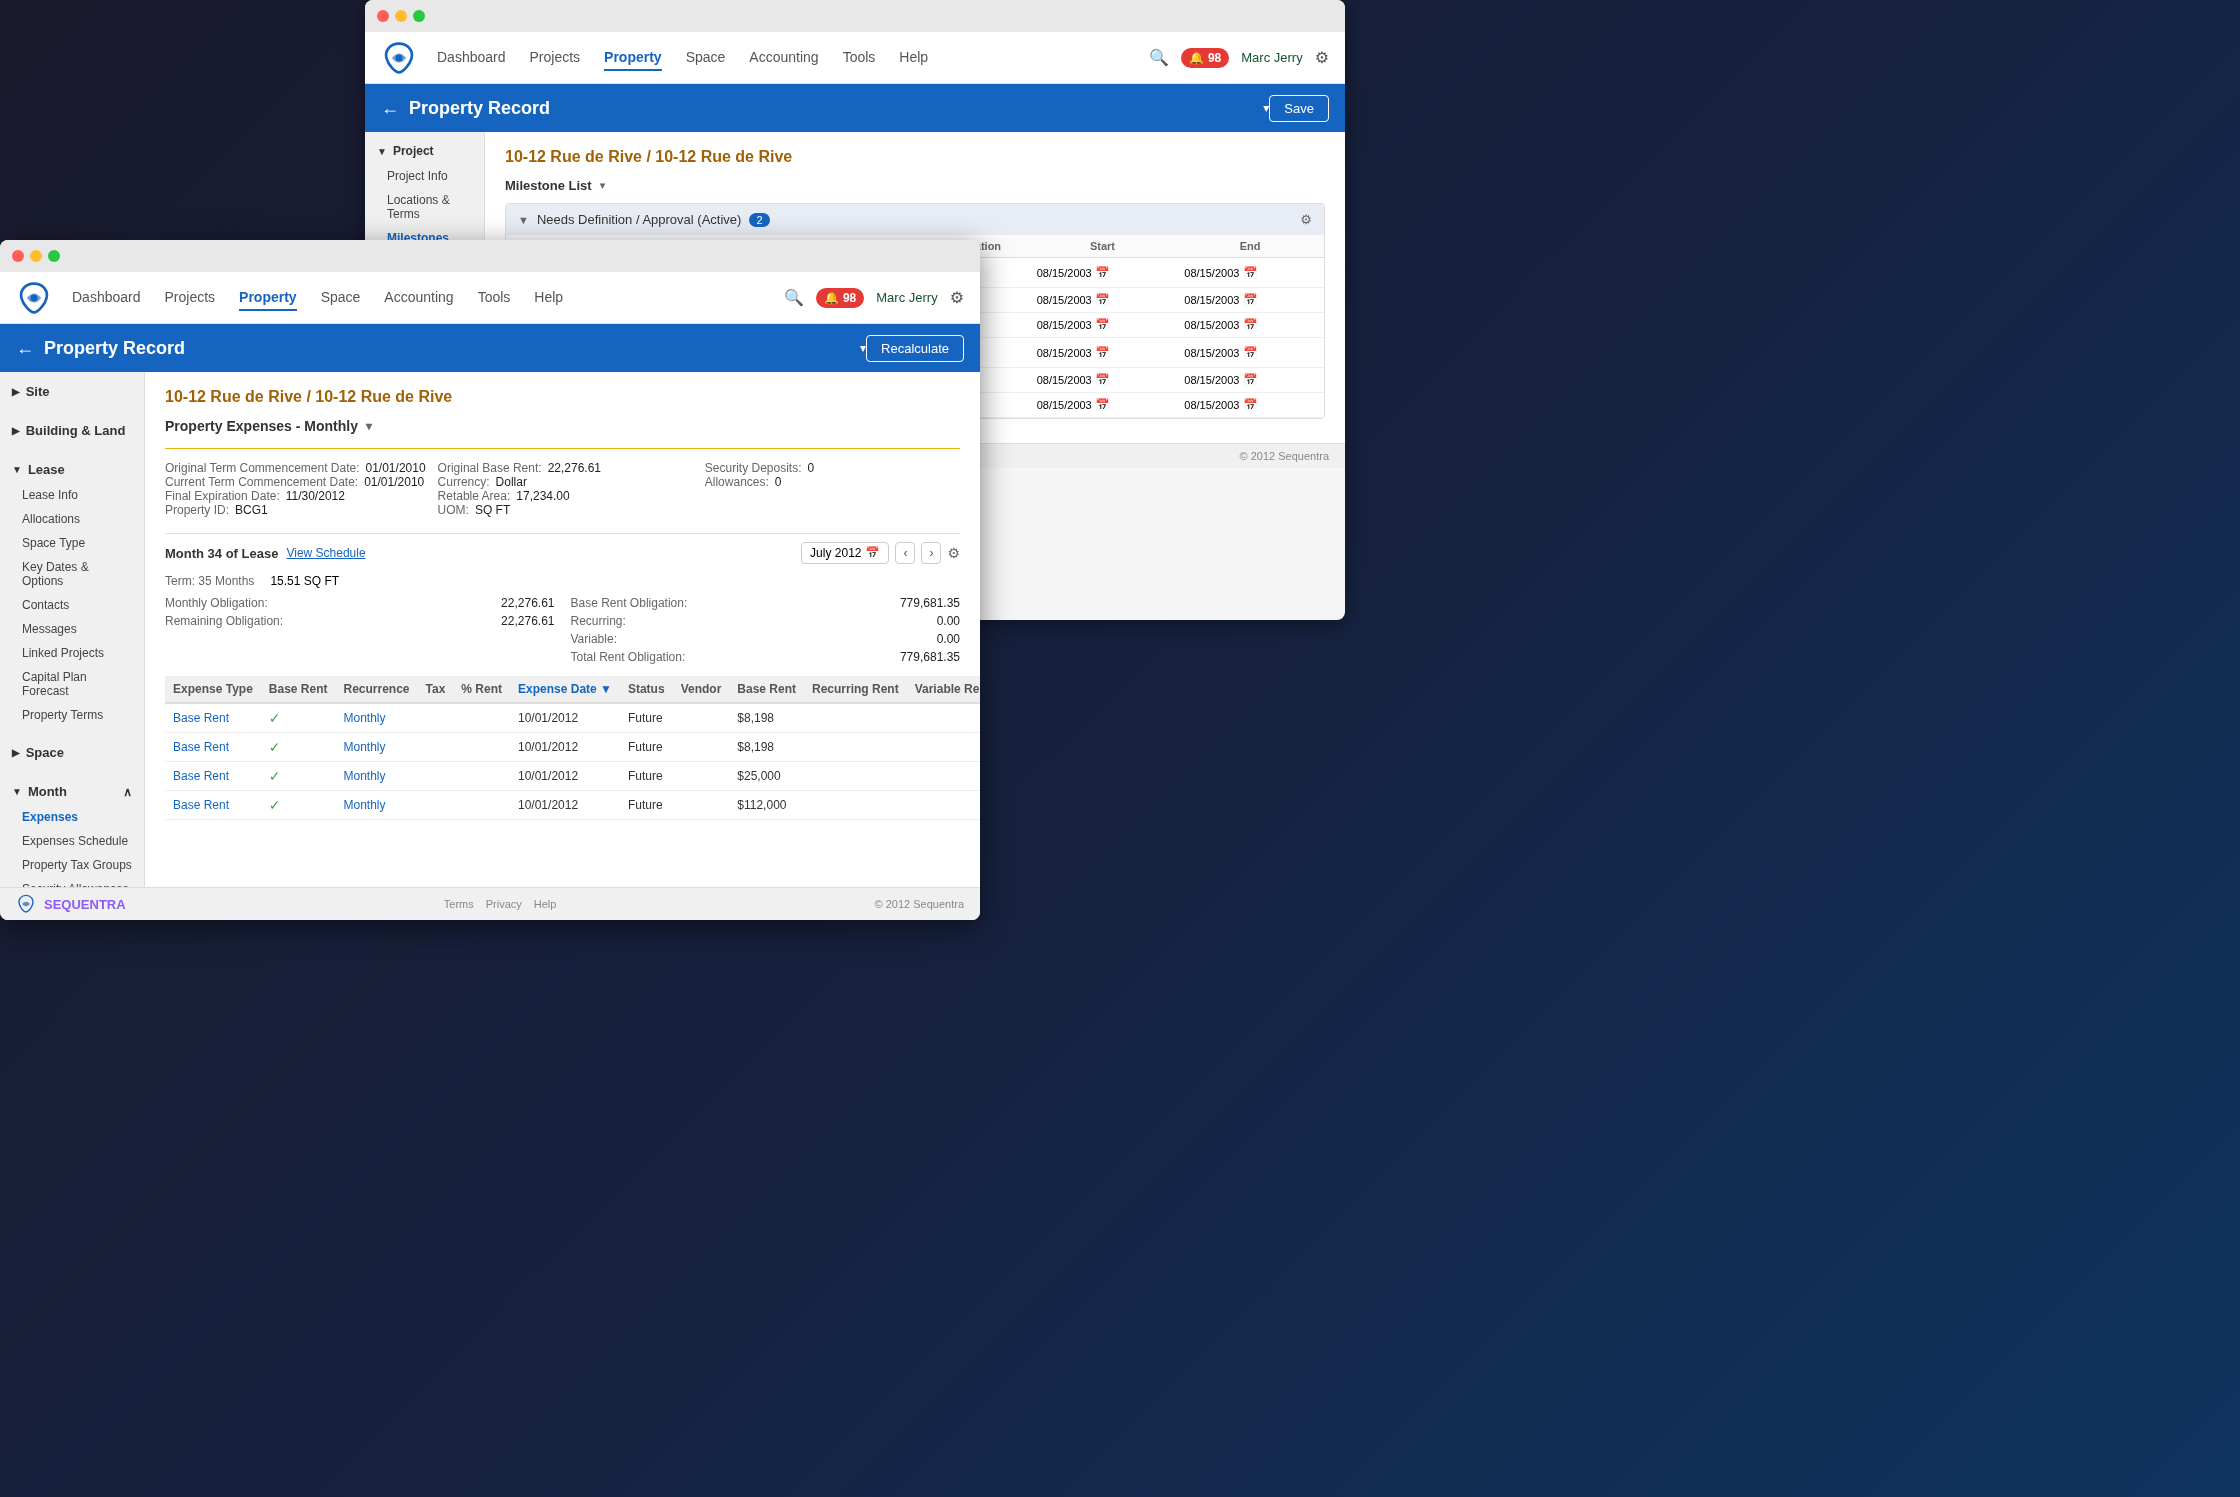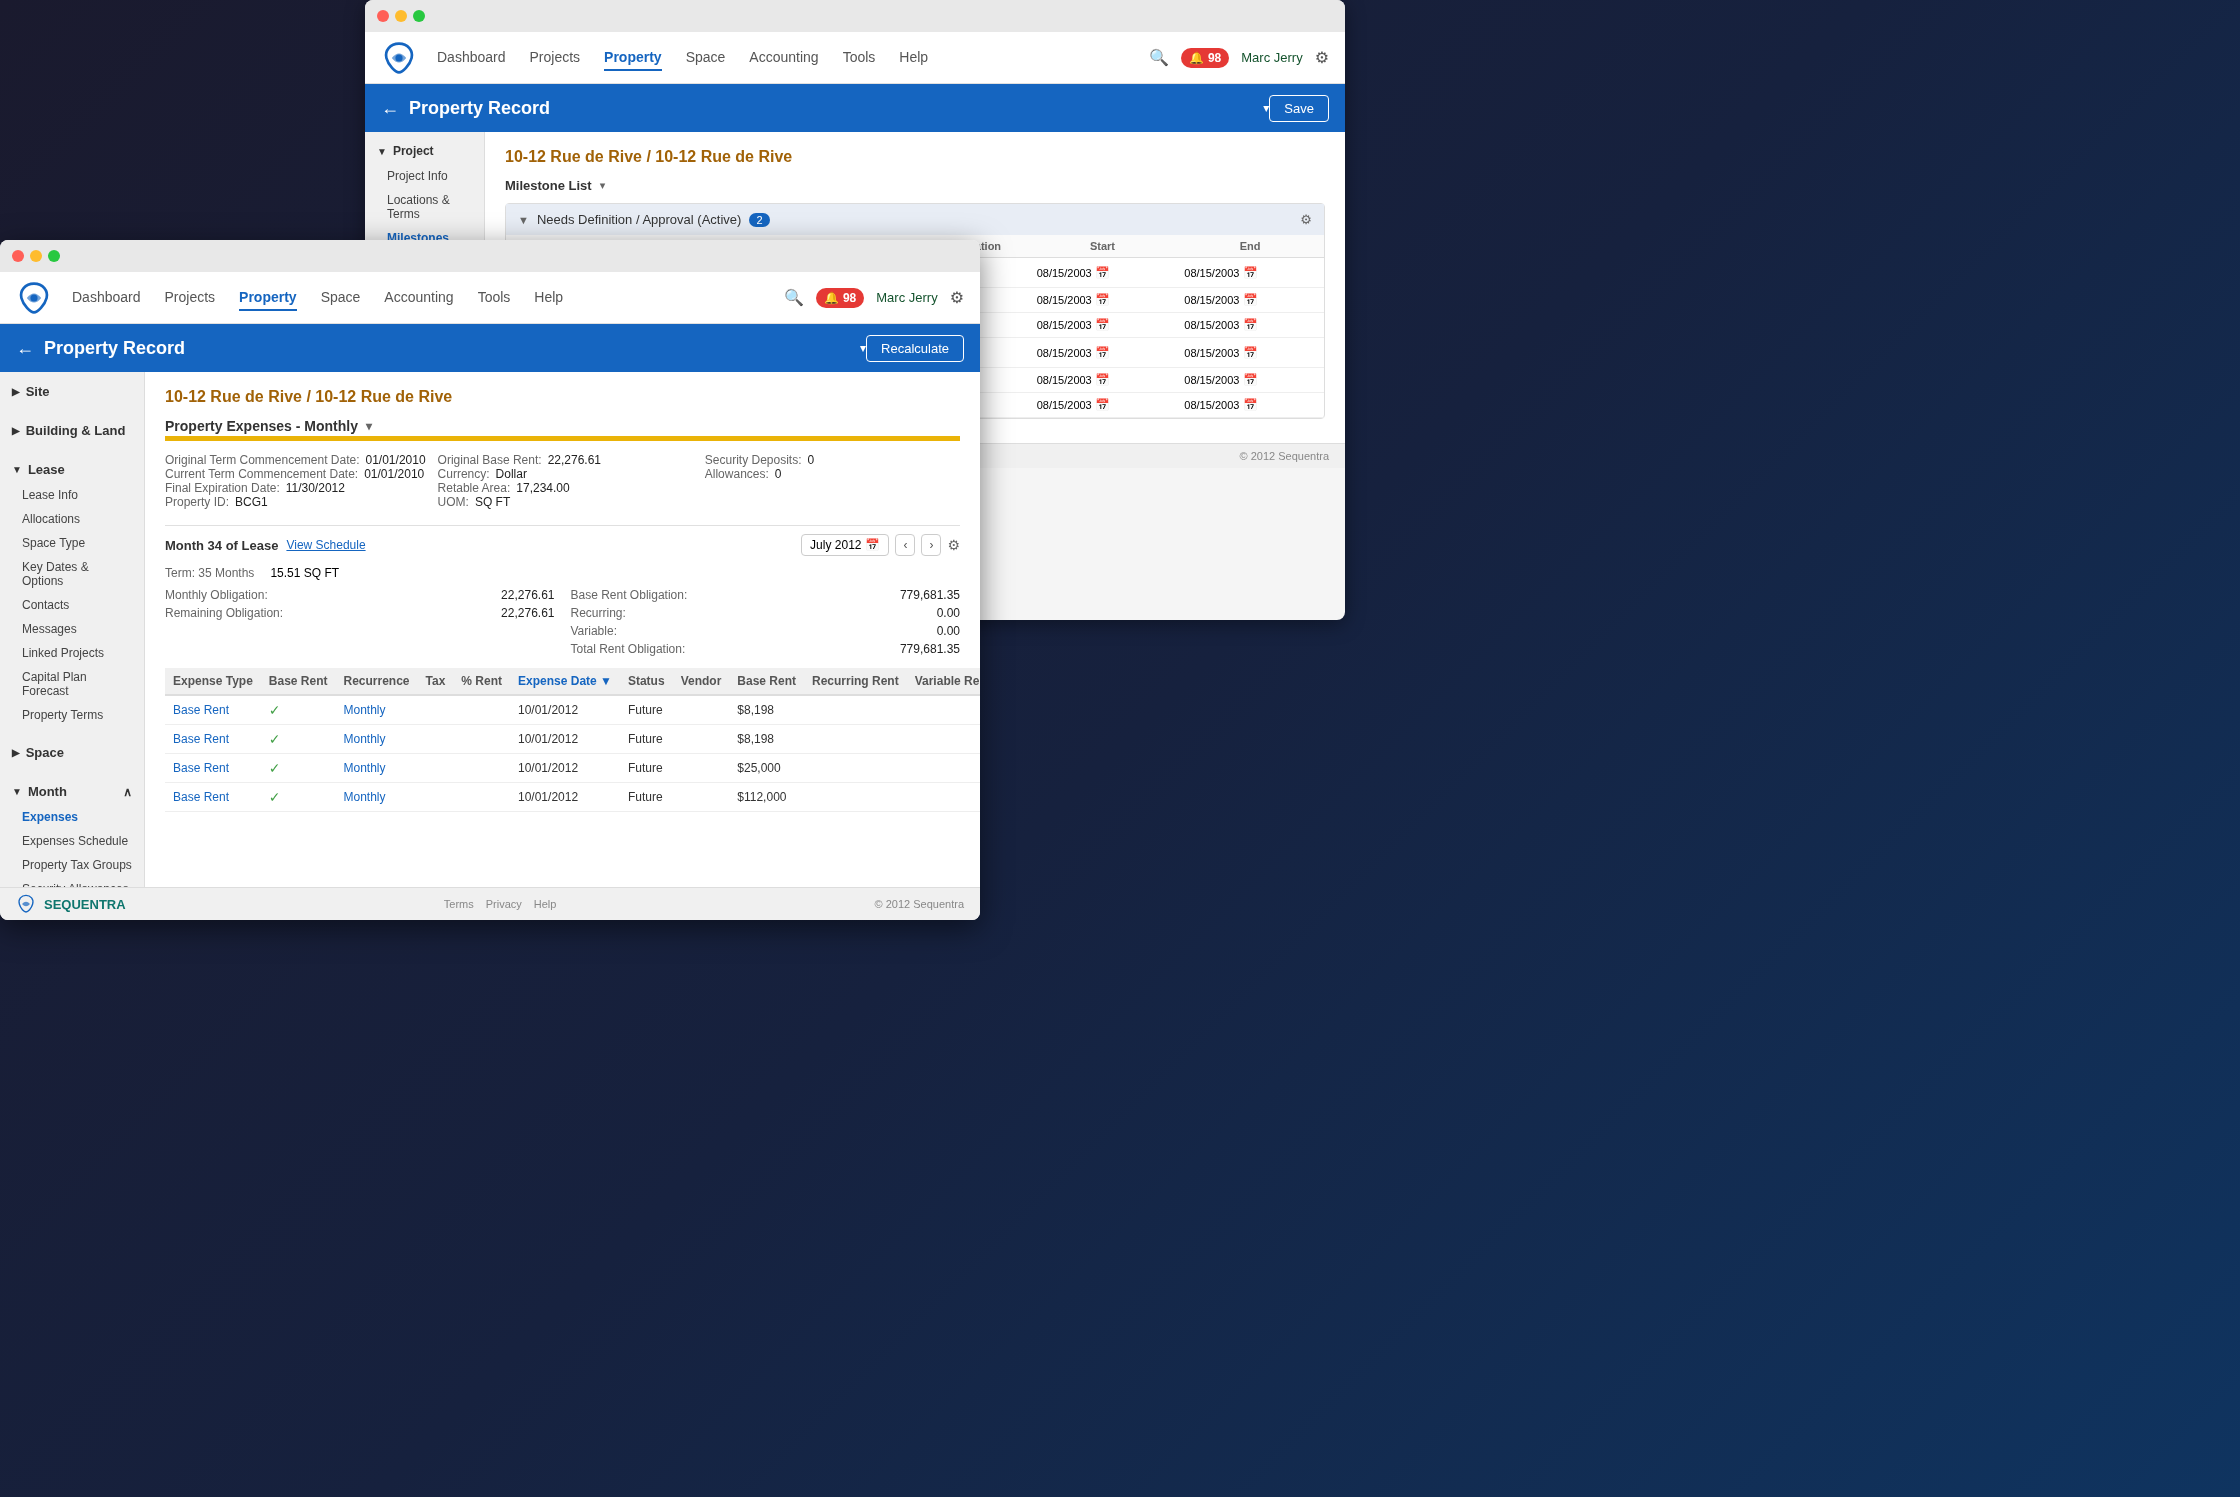--- a/index.html
+++ b/index.html
@@ -207,22 +207,22 @@
     }
 
     .section-header {
       display: flex;
       align-items: center;
       gap: 8px;
       font-size: 14px;
       font-weight: 600;
       color: #333;
       margin-bottom: 12px;
-      padding-bottom: 2px;
-      border-bottom: 5px solid #eab308;
+      padding-bottom: 14px;
+      border-bottom: 1px solid #eab308;
     }
     .section-header .chevron-down {
       font-size: 12px;
       color: #666;
     }
 
     
     .info-grid {
       display: grid;
       grid-template-columns: repeat(3, 1fr);
@@ -452,21 +452,21 @@
       font-size: 12px;
     }
 
     
     .sequentra-brand {
       display: flex;
       align-items: center;
       gap: 8px;
       font-size: 13px;
       font-weight: 700;
-      color: #0f766e;
+      color: #8b5cf6;
     }
   </style>
 </head>
 <body>
 
 <div style="position:absolute;top:0;left:0;width:100%;height:100%;background:linear-gradient(135deg,#1a1a2e 0%,#16213e 50%,#0f3460 100%);"></div>
 
 <div class="window-back">
 
   <div class="traffic-lights">

